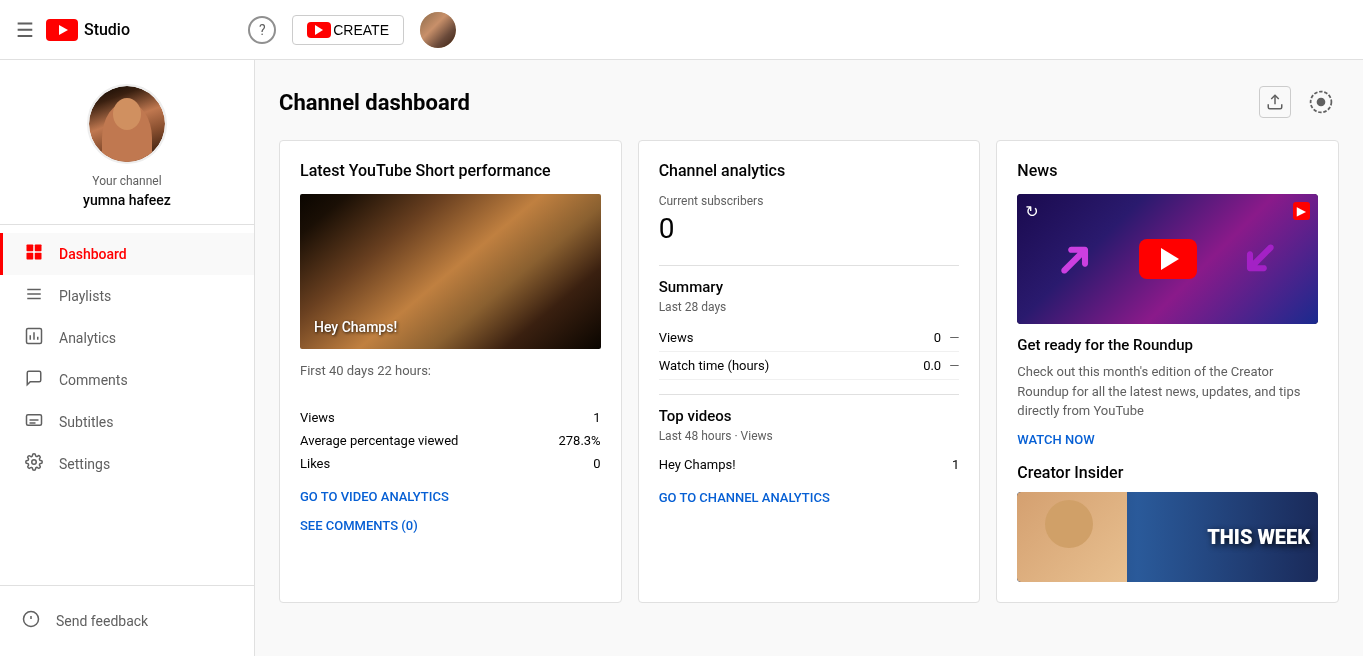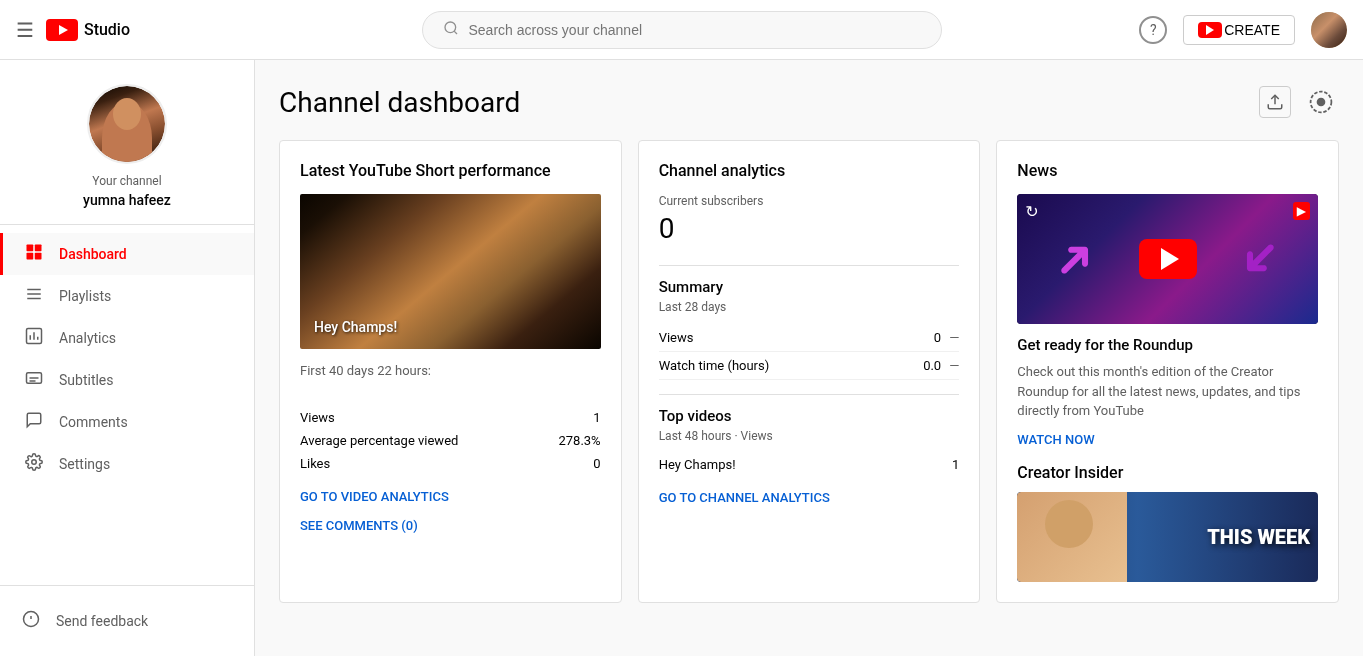--- a/index.html
+++ b/index.html
@@ -240,22 +240,22 @@
       padding: 24px 24px;
       min-height: calc(100vh - 60px);
     }
     .page-header {
       display: flex;
       align-items: center;
       justify-content: space-between;
       margin-bottom: 20px;
     }
     .page-title {
-      font-size: 28px;
-      font-weight: 400;
+      font-size: 22px;
+      font-weight: 700;
       color: #030303;
     }
     .page-actions {
       display: flex;
       align-items: center;
       gap: 12px;
     }
     .upload-btn {
       width: 32px; height: 32px;
       display: flex; align-items: center; justify-content: center;
@@ -464,31 +464,20 @@
 <header class="header">
   <div class="header-left">
     <span class="hamburger-icon">☰</span>
     <div class="logo-area">
 
       <svg class="yt-logo" viewBox="0 0 32 22" fill="none">
         <rect width="32" height="22" rx="4" fill="#FF0000"></rect>
         <polygon points="13,6 13,16 22,11" fill="white"></polygon>
       </svg>
       <span class="studio-text">Studio</span>
-    </div>
-  </div>
-  <div class="header-center">
-    <div class="search-bar">
-      <span class="search-icon-svg">
-        <svg width="16" height="16" viewBox="0 0 24 24" fill="none" stroke="#909090" stroke-width="2">
-          <circle cx="11" cy="11" r="8"></circle>
-            <line x1="21" y1="21" x2="16.65" y2="16.65"></line>
-        </svg>
-      </span>
-      <input type="text" placeholder="Search across your channel" style="">
     </div>
   </div>
   <div class="header-right">
     <div class="help-icon">
       <span>?</span>
     </div>
     <button class="create-btn">
       <div class="create-btn-icon"></div>
       <span>CREATE</span>
     </button>
@@ -538,34 +527,34 @@
               <line x1="7" y1="17" x2="7" y2="11"></line>
               <line x1="12" y1="17" x2="12" y2="7"></line>
               <line x1="17" y1="17" x2="17" y2="13"></line>
             </svg>
         </span>
         <span>Analytics</span>
       </div>
       <div class="nav-item">
         <span class="nav-icon">
           <svg width="18" height="18" viewBox="0 0 24 24" fill="none" stroke="#606060" stroke-width="2">
+              <path d="M21 15a2 2 0 01-2 2H7l-4 4V5a2 2 0 012-2h14a2 2 0 012 2z"></path>
+            </svg>
+        </span>
+        <span>Comments</span>
+      </div>
+      <div class="nav-item">
+        <span class="nav-icon">
+          <svg width="18" height="18" viewBox="0 0 24 24" fill="none" stroke="#606060" stroke-width="2">
               <rect x="2" y="5" width="20" height="14" rx="2"></rect>
               <line x1="6" y1="12" x2="18" y2="12"></line>
               <line x1="6" y1="16" x2="14" y2="16"></line>
             </svg>
         </span>
         <span>Subtitles</span>
-      </div>
-      <div class="nav-item">
-        <span class="nav-icon">
-          <svg width="18" height="18" viewBox="0 0 24 24" fill="none" stroke="#606060" stroke-width="2">
-              <path d="M21 15a2 2 0 01-2 2H7l-4 4V5a2 2 0 012-2h14a2 2 0 012 2z"></path>
-            </svg>
-        </span>
-        <span>Comments</span>
       </div>
       <div class="nav-item">
         <span class="nav-icon">
           <svg width="18" height="18" viewBox="0 0 24 24" fill="none" stroke="#606060" stroke-width="2">
               <circle cx="12" cy="12" r="3"></circle>
               <path d="M19.4 15a1.65 1.65 0 00.33 1.82l.06.06a2 2 0 010 2.83 2 2 0 01-2.83 0l-.06-.06a1.65 1.65 0 00-1.82-.33 1.65 1.65 0 00-1 1.51V21a2 2 0 01-4 0v-.09A1.65 1.65 0 009 19.4a1.65 1.65 0 00-1.82.33l-.06.06a2 2 0 01-2.83-2.83l.06-.06A1.65 1.65 0 004.68 15a1.65 1.65 0 00-1.51-1H3a2 2 0 010-4h.09A1.65 1.65 0 004.6 9a1.65 1.65 0 00-.33-1.82l-.06-.06a2 2 0 012.83-2.83l.06.06A1.65 1.65 0 009 4.68a1.65 1.65 0 001-1.51V3a2 2 0 014 0v.09a1.65 1.65 0 001 1.51 1.65 1.65 0 001.82-.33l.06-.06a2 2 0 012.83 2.83l-.06.06A1.65 1.65 0 0019.4 9a1.65 1.65 0 001.51 1H21a2 2 0 010 4h-.09a1.65 1.65 0 00-1.51 1z"></path>
             </svg>
         </span>
         <span>Settings</span>
       </div>

